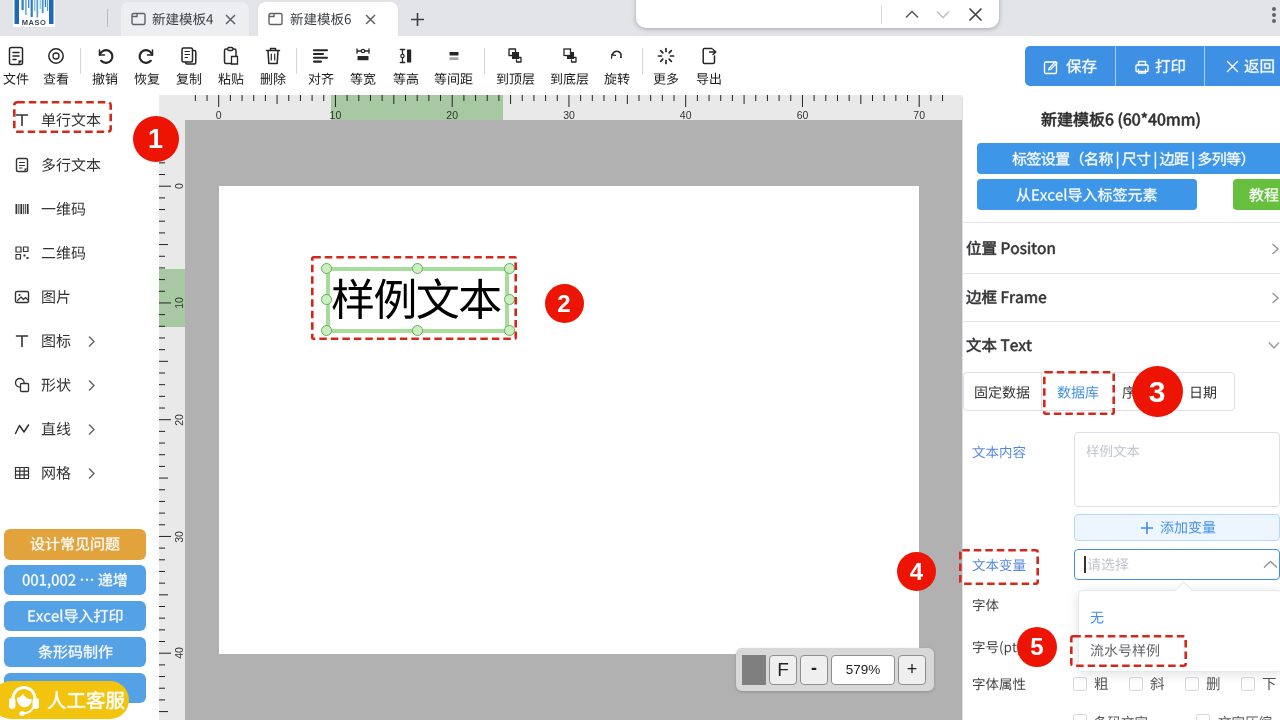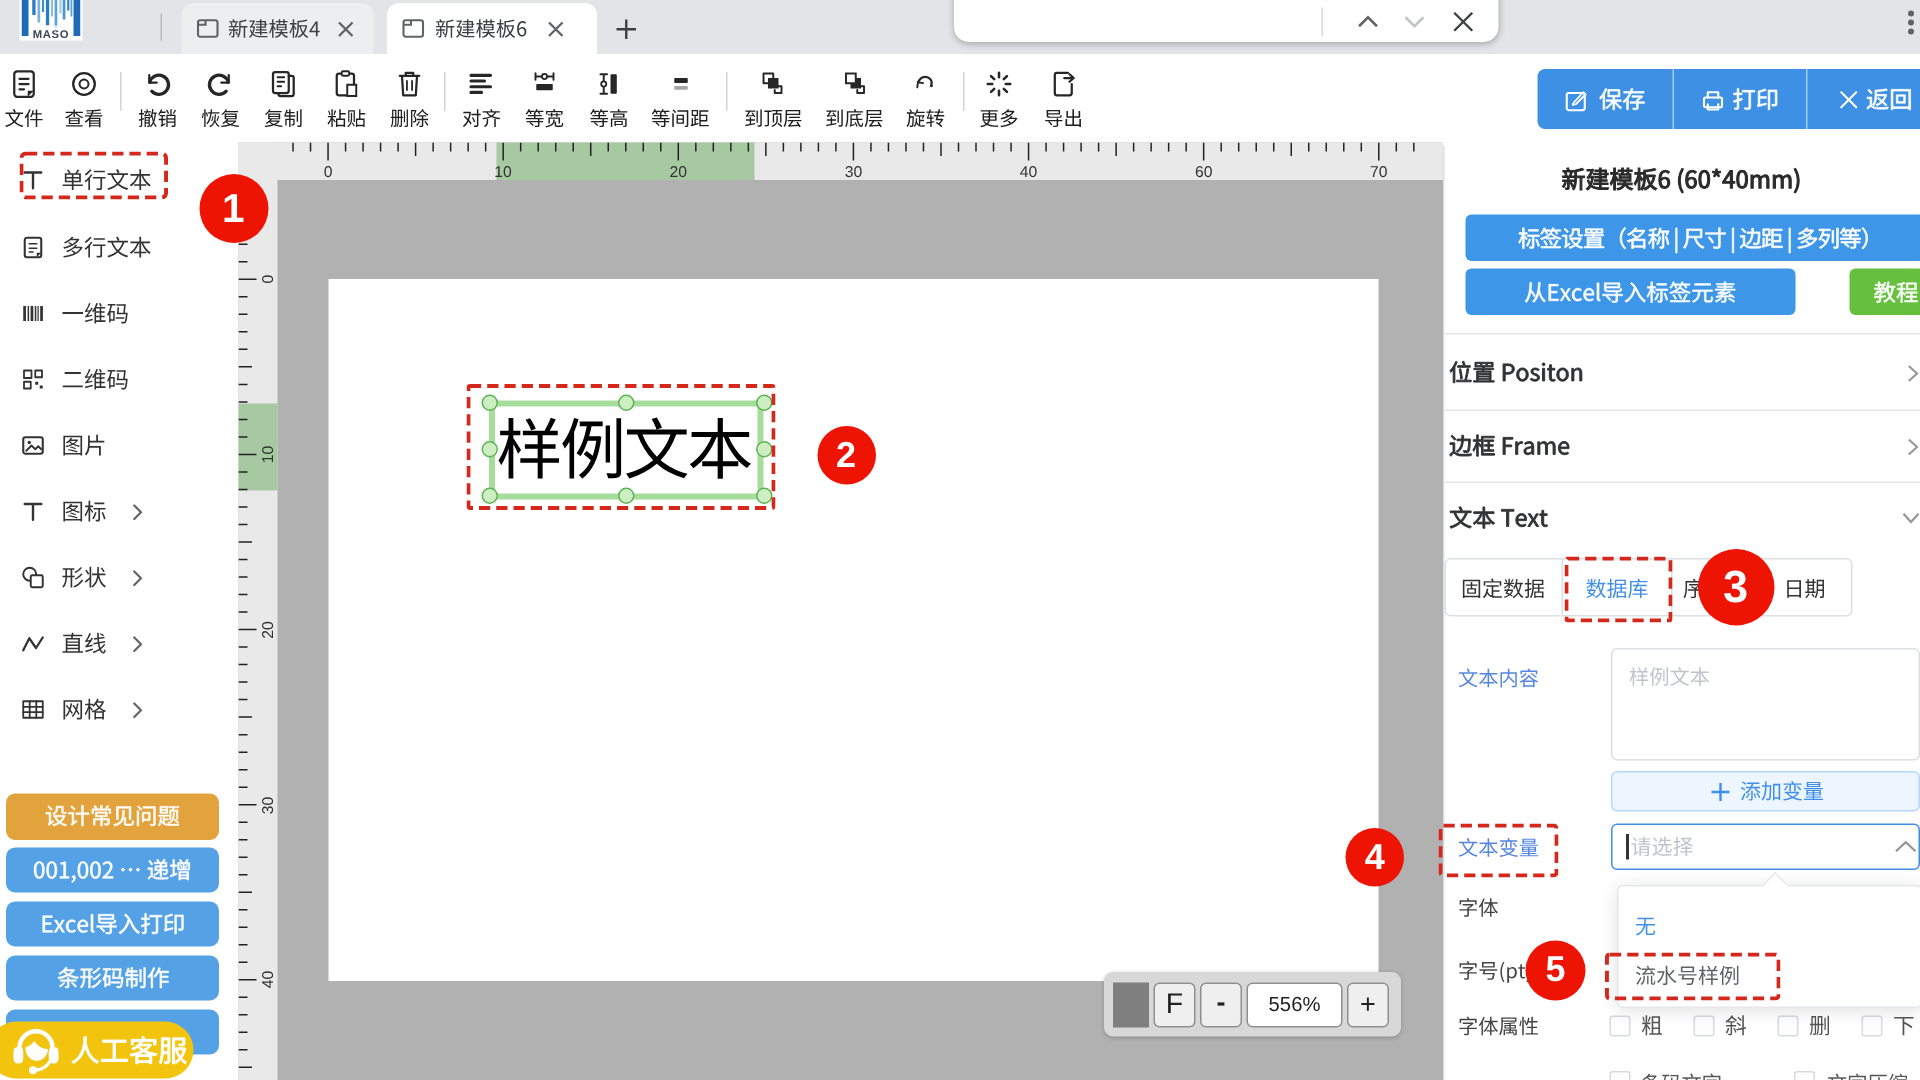--- a/index.html
+++ b/index.html
@@ -794,21 +794,21 @@
     <rect x="1.30" y="1.30" width="203.40" height="81.40" rx="1.0" fill="none" stroke="#d5281c" stroke-width="2.6" stroke-dasharray="7.5 4"></rect>
   </svg>
 <div style="position:absolute;left:736px;top:648px;width:198px;height:43px;background:#d8d8d8;border-radius:6px;box-shadow:0 1px 3px rgba(0,0,0,0.2);"></div>
 <div style="position:absolute;left:742px;top:654.5px;width:24px;height:30px;background:#7f7f7f;"></div>
 <div style="position:absolute;left:769px;top:654.5px;width:28px;height:30px;background:#efefef;border:1px solid #8f8f8f;border-radius:4px;box-sizing:border-box;"></div>
 <div style="position:absolute;left:800px;top:654.5px;width:28px;height:30px;background:#efefef;border:1px solid #8f8f8f;border-radius:4px;box-sizing:border-box;"></div>
 <div style="position:absolute;left:831px;top:654.5px;width:64px;height:30px;background:#fff;border:1px solid #8f8f8f;border-radius:4px;box-sizing:border-box;"></div>
 <div style="position:absolute;left:898px;top:654.5px;width:28px;height:30px;background:#efefef;border:1px solid #8f8f8f;border-radius:4px;box-sizing:border-box;"></div>
 <div style="position:absolute;left:769px;top:654.5px;width:28px;height:30px;line-height:29px;text-align:center;font-size:19px;color:#222;">F</div>
 <div style="position:absolute;left:800px;top:654.5px;width:28px;height:30px;line-height:26px;text-align:center;font-size:18px;font-weight:bold;color:#222;">-</div>
-<div style="position:absolute;left:831px;top:654.5px;width:64px;height:30px;line-height:30px;text-align:center;font-size:13.5px;color:#222;">556%</div>
+<div style="position:absolute;left:831px;top:654.5px;width:64px;height:30px;line-height:30px;text-align:center;font-size:13.5px;color:#222;">579%</div>
 <div style="position:absolute;left:898px;top:654.5px;width:28px;height:30px;line-height:29px;text-align:center;font-size:18px;color:#222;">+</div>
 <div style="position:absolute;left:962px;top:97px;width:318px;height:623px;background:#ffffff;border-left:1px solid #dcdfe3;box-sizing:border-box;"></div>
 <svg style="position:absolute;left:1041.0px;top:110.6px;" width="162" height="20">
     <g transform="translate(0,14.40) scale(0.016000)" fill="#2b2b2b" stroke="#2b2b2b" stroke-width="46">
       <use href="#g65b0" x="0"></use>
       <use href="#g5efa" x="1000"></use>
       <use href="#g6a21" x="2000"></use>
       <use href="#g677f" x="3000"></use>
       <use href="#g0036" x="4000"></use>
       <use href="#g0028" x="4779"></use>

